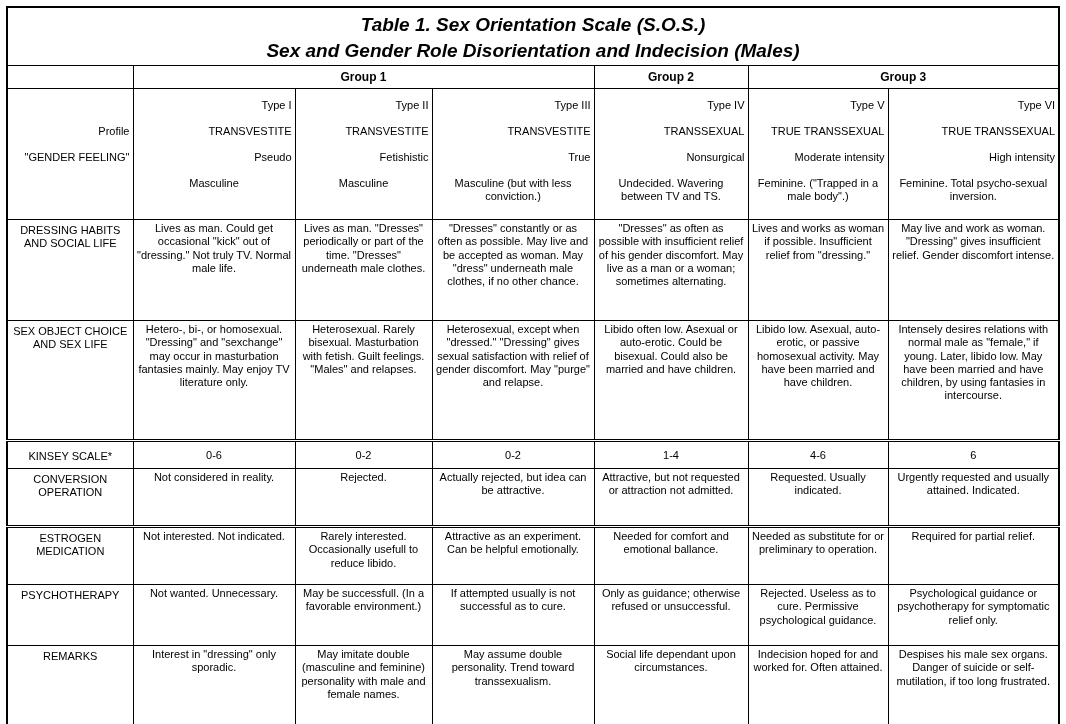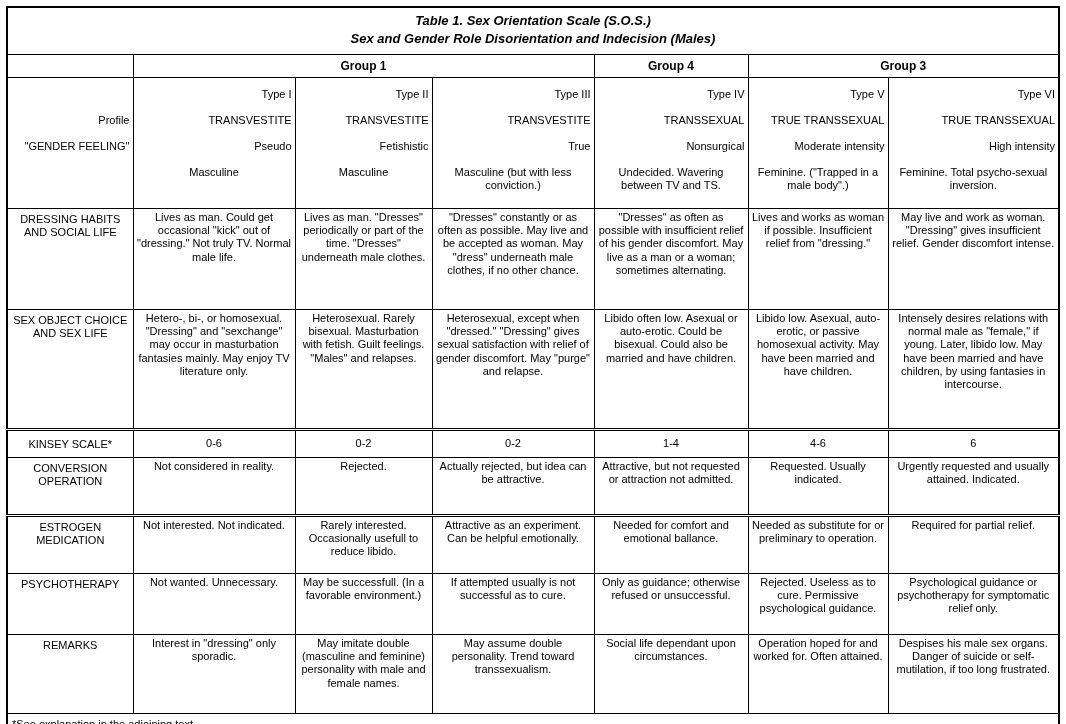--- a/index.html
+++ b/index.html
@@ -39,21 +39,21 @@
   col.c-t3 { width: 162px; }
   col.c-t4 { width: 154px; }
   col.c-t5 { width: 140px; }
   col.c-t6 { width: 171px; }
 
   tr.title-row td {
     height: 40px;
     padding: 4px 2px 2px 2px;
   }
   .title-line {
-    font-size: 13px;
+    font-size: 19px;
     font-weight: bold;
     font-style: italic;
     line-height: 1.35;
   }
   tr.group-row td {
     height: 20px;
     font-size: 12px;
     font-weight: bold;
     vertical-align: middle;
     padding: 1px 14px;
@@ -103,21 +103,21 @@
         <tr class="title-row">
       <td colspan="7">
         <div class="title-line">Table 1. Sex Orientation Scale (S.O.S.)</div>
         <div class="title-line">Sex and Gender Role Disorientation and Indecision (Males)</div>
       </td>
     </tr>
 
     <tr class="group-row">
       <td></td>
       <td colspan="3">Group 1</td>
-      <td>Group 4</td>
+      <td>Group 2</td>
       <td colspan="2">Group 3</td>
     </tr>
 
     <tr class="type-row">
       <td>
         <div class="hslot"></div>
         <div class="hslot">Profile</div>
         <div class="hslot">"GENDER FEELING"</div>
       </td>
       <td>
@@ -217,21 +217,21 @@
       <td>Rejected. Useless as to cure. Permissive psychological guidance.</td>
       <td>Psychological guidance or psychotherapy for symptomatic relief only.</td>
     </tr>
 
     <tr class="data-row r-remarks">
       <td class="rl">REMARKS</td>
       <td>Interest in "dressing" only sporadic.</td>
       <td>May imitate double (masculine and feminine) personality with male and female names.</td>
       <td>May assume double personality. Trend toward transsexualism.</td>
       <td>Social life dependant upon circumstances.</td>
-      <td>Operation hoped for and worked for. Often attained.</td>
+      <td>Indecision hoped for and worked for. Often attained.</td>
       <td>Despises his male sex organs. Danger of suicide or self-mutilation, if too long frustrated.</td>
     </tr>
 
     <tr class="foot-row">
       <td colspan="7">
         <div class="foot-line">*See explanation in the adjoining text.</div>
 
       </td>
     </tr>
   </tbody>

